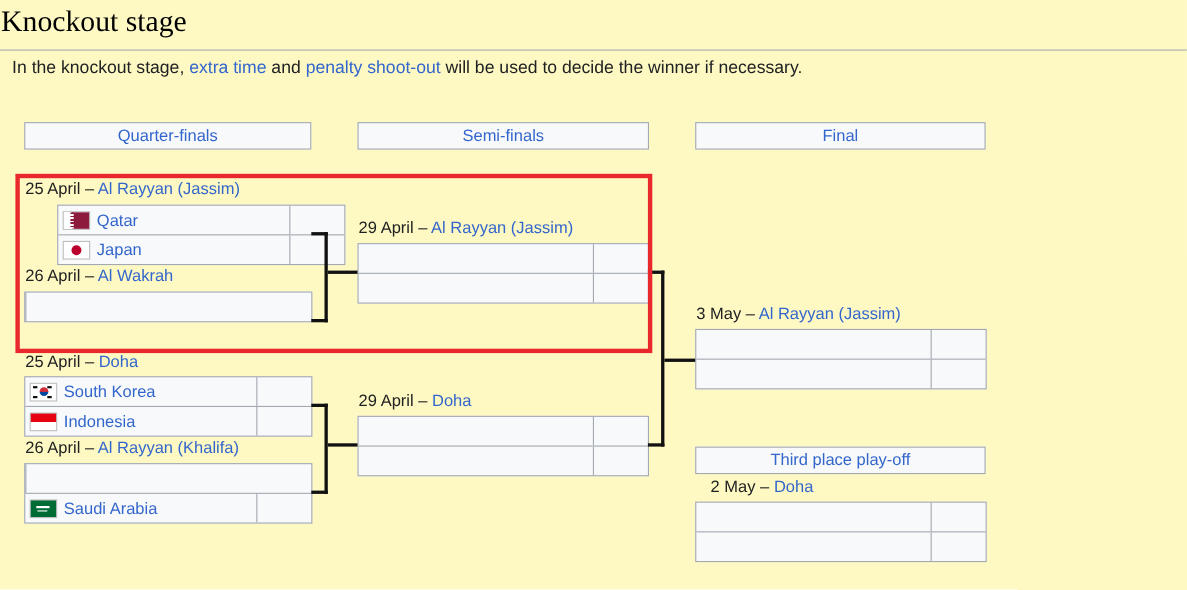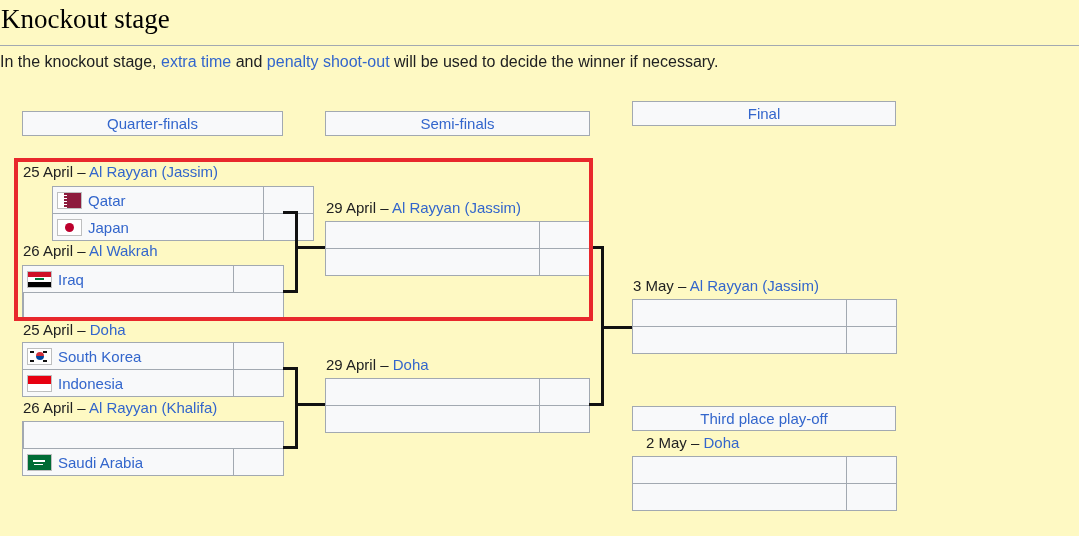--- a/index.html
+++ b/index.html
@@ -1,21 +1,21 @@
 <!DOCTYPE html>
 <html><head>
 <meta charset="utf-8">
 <style>
   html,body{margin:0;padding:0;background:#fff;}
   .canvas{position:relative;width:1079px;height:536px;background:#fef9c3;overflow:hidden;
           font-family:"Liberation Sans","DejaVu Sans",sans-serif;color:#202122;padding-left:34px;}
   .title{position:absolute;left:1px;top:4px;font-family:"Liberation Serif","DejaVu Serif",serif;
          font-size:27px;font-weight:normal;color:#000;margin:0;}
   .rule{position:absolute;left:0;top:45px;width:1079px;border-bottom:1px solid #a2a9b1;}
-  .intro{position:absolute;left:0;top:53px;font-size:16px;margin:0;}
+  .intro{position:absolute;left:11px;top:53px;font-size:16px;margin:0;}
   .wl{color:#3366cc;text-decoration:none;cursor:pointer;}
   .rhdr{position:absolute;height:23px;background:#f8f9fa;border:1px solid #a2a9b1;
         text-align:center;line-height:23px;font-size:15px;}
   .dline{position:absolute;font-size:15px;white-space:nowrap;}
   .mtable{position:absolute;background:#f8f9fa;border:1px solid #a2a9b1;}
   .mrow{display:flex;height:26px;}
   .mrow + .mrow{border-top:1px solid #a2a9b1;}
   .ncell{flex:1;display:flex;align-items:center;padding-left:5px;overflow:hidden;}
   .scell{width:49px;border-left:1px solid #a2a9b1;}
   .tname{font-size:15px;}
@@ -46,21 +46,21 @@
 
 <div class="canvas">
 
   <h2 class="title">Knockout stage</h2>
   <div class="rule"></div>
 
   <p class="intro"><span>In the knockout stage, </span><a class="wl">extra time</a><span> and </span><a class="wl">penalty shoot-out</a><span> will be used to decide the winner if necessary.</span></p>
 
   <div class="rhdr" style="left:22px;top:111px;width:259px;text-align:center;"><a class="wl">Quarter-finals</a></div>
   <div class="rhdr" style="left:325px;top:111px;width:263px;"><a class="wl">Semi-finals</a></div>
-  <div class="rhdr" style="left:632px;top:101px;width:262px;"><a class="wl">Final</a></div>
+  <div class="rhdr" style="left:632px;top:111px;width:262px;"><a class="wl">Final</a></div>
 
   <div class="dline" style="left:23px;top:163px;text-align:center;"><span>25 April –</span> <a class="wl">Al Rayyan (Jassim)</a></div>
   <div class="mtable" style="left:22px;top:186px;width:260px;margin-left:30px;">
     <div class="mrow">
       <div class="ncell">
         <span class="flag flag-qat"></span>
         <a class="wl tname">Qatar</a>
       </div>
       <div class="scell"></div>
     </div>
@@ -68,27 +68,20 @@
       <div class="ncell">
         <span class="flag flag-jpn"></span>
         <a class="wl tname">Japan</a>
       </div>
       <div class="scell"></div>
     </div>
   </div>
 
   <div class="dline" style="left:23px;top:242px;"><span>26 April –</span> <a class="wl">Al Wakrah</a></div>
   <div class="mtable" style="left:22px;top:265px;width:260px;">
-    <div class="mrow">
-      <div class="ncell">
-        <span class="flag flag-irq"></span>
-        <a class="wl tname">Iraq</a>
-      </div>
-      <div class="scell"></div>
-    </div>
     <div class="mrow">
       <div class="scell"></div>
     </div>
   </div>
 
   <div class="dline" style="left:23px;top:321px;"><span>25 April –</span> <a class="wl">Doha</a></div>
   <div class="mtable" style="left:22px;top:342px;width:260px;">
     <div class="mrow">
       <div class="ncell">
         <span class="flag flag-kor"></span>

